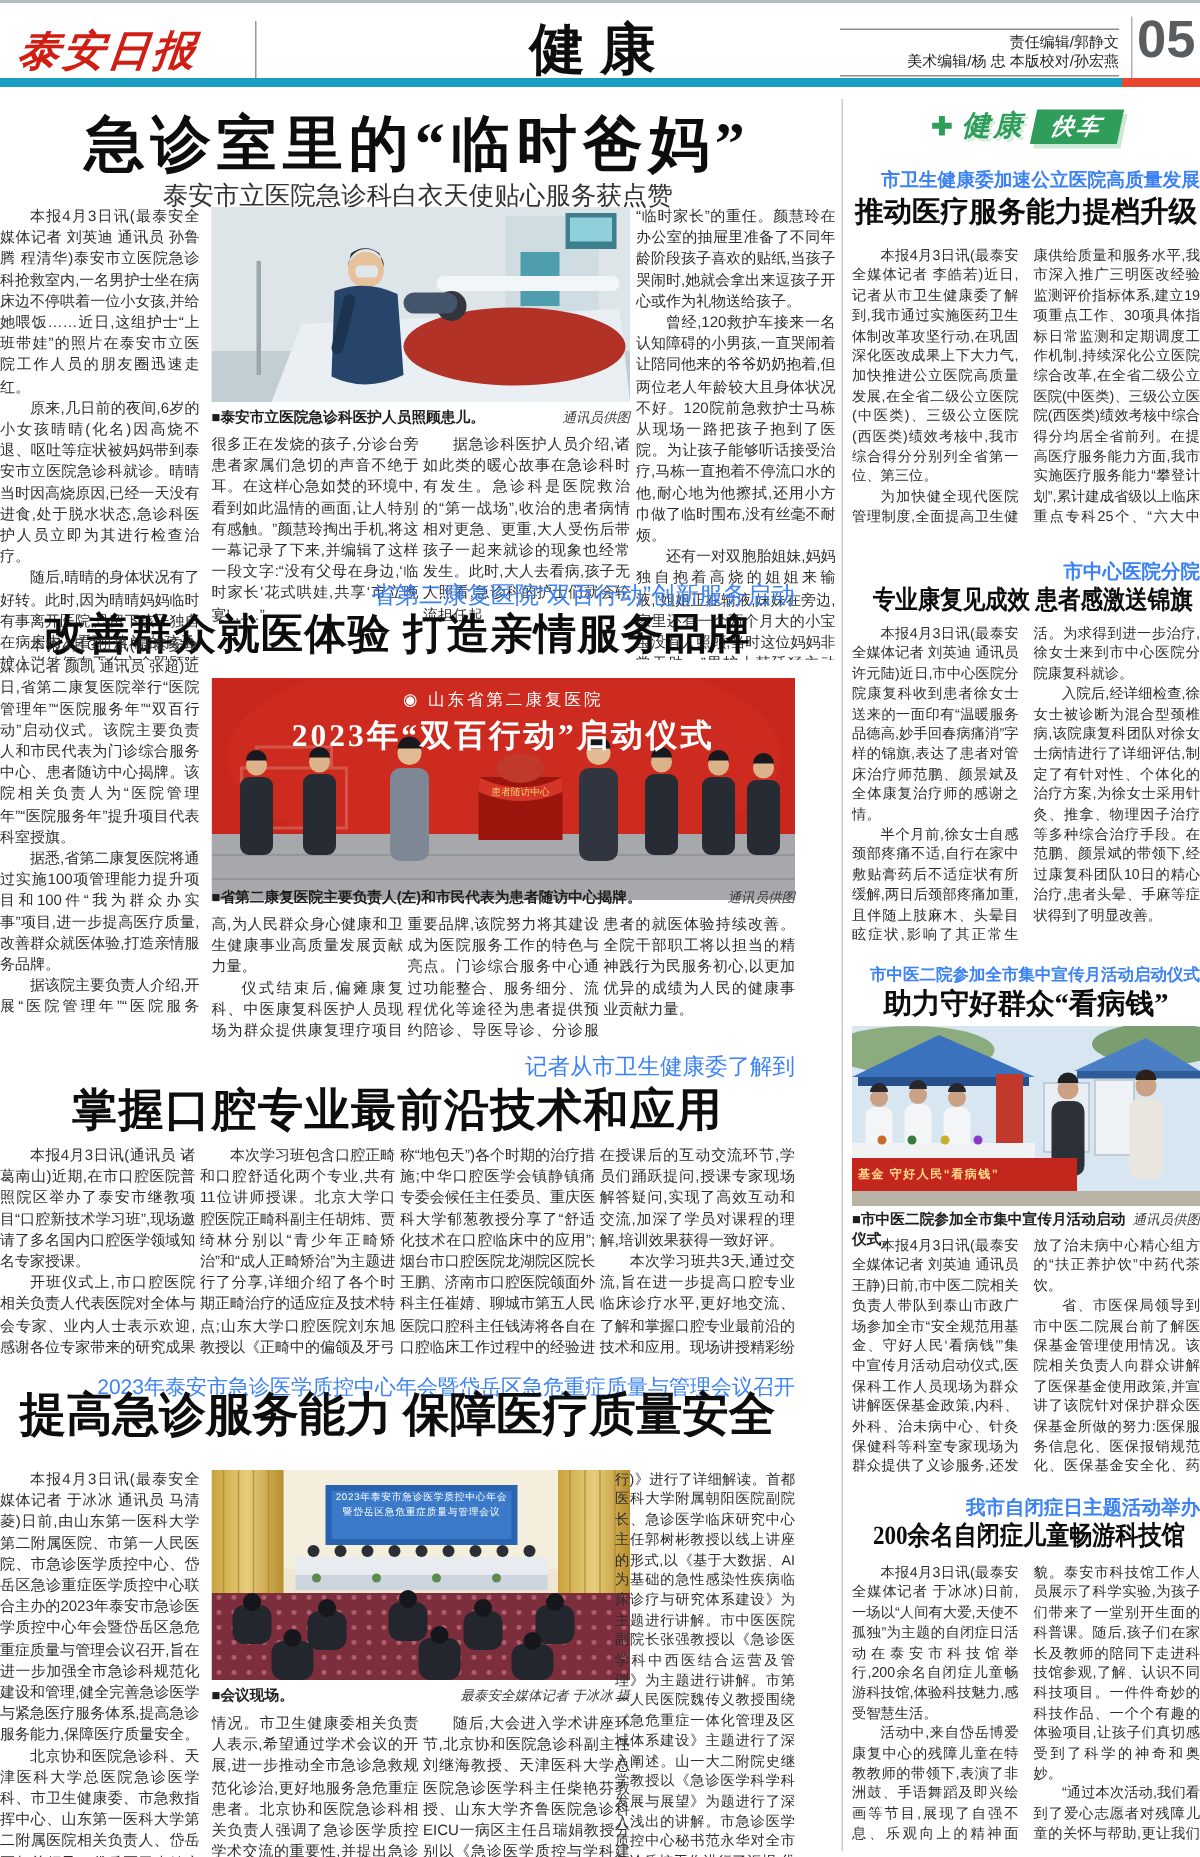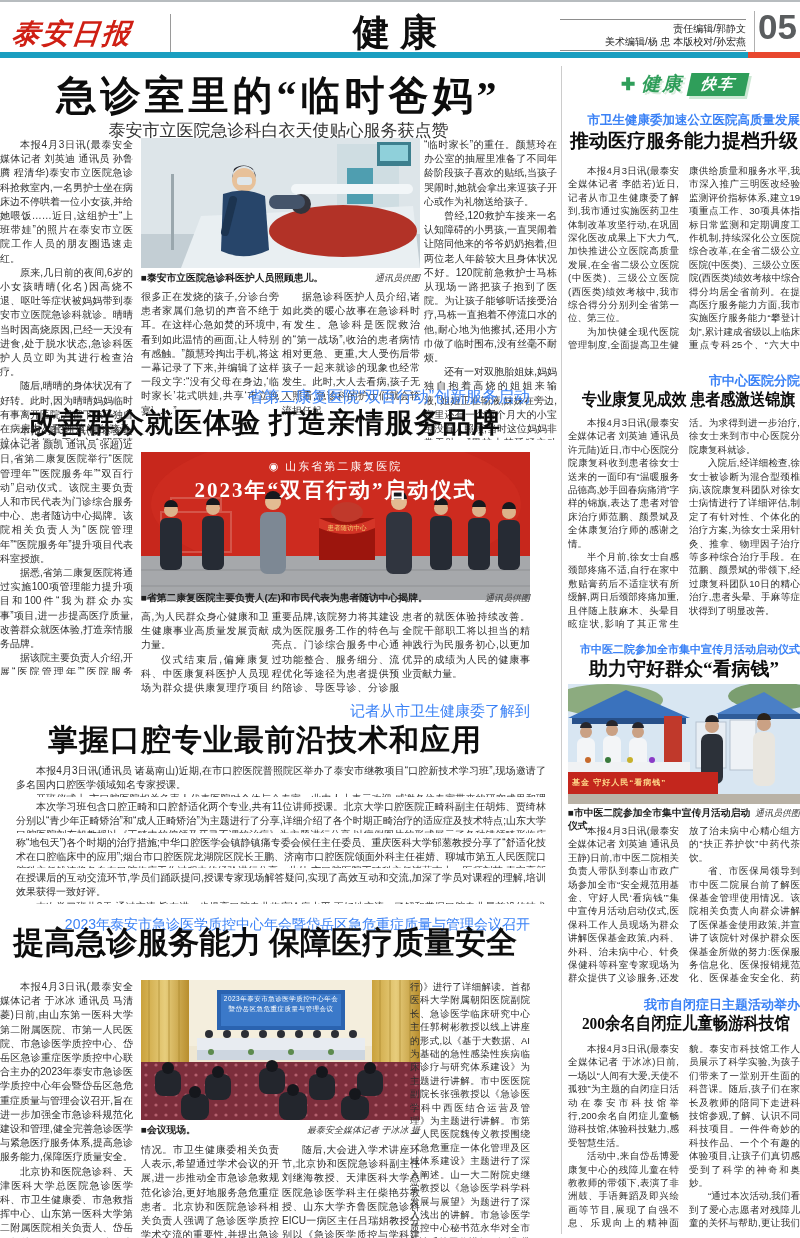--- a/index.html
+++ b/index.html
@@ -263,21 +263,21 @@
     <div class="bt nofirst">
         <p>重要品牌,该院努力将其建设成为医院服务工作的特色与亮点。门诊综合服务中心通过功能整合、服务细分、流程优化等途径为患者提供预约陪诊、导医导诊、分诊服务、投诉建议、医保咨询、健康宣教、印章服务等多项利民服务措施,当场解决患者的常见问题,为</p>
       </div>
     <div class="bt nofirst">
         <p>患者的就医体验持续改善。全院干部职工将以担当的精神践行为民服务初心,以更加优异的成绩为人民的健康事业贡献力量。</p>
       </div>
   </div>
 
   <div class="abs kick" style="left:0;top:702px;width:530px;font-size:15px;font-weight:normal;">记者从市卫生健康委了解到</div>
   <div class="abs hl" style="left:0;top:720px;width:530px;font-size:30px;letter-spacing:1px;">掌握口腔专业最前沿技术和应用</div>
-  <div class="abs flexcols" style="left:16px;top:764px;width:530px;height:140px;flex-direction:column;">
+  <div class="abs flexcols" style="left:0;top:764px;width:530px;height:140px;">
     <div class="bt">
         <p>本报4月3日讯(通讯员 诸葛南山)近期,在市口腔医院普照院区举办了泰安市继教项目“口腔新技术学习班”,现场邀请了多名国内口腔医学领域知名专家授课。</p>
         <p>开班仪式上,市口腔医院相关负责人代表医院对全体与会专家、业内人士表示欢迎,感谢各位专家带来的研究成果和理论,为泰安市口腔领域从业者提供了良好的互相交流的平台,同时,对口腔医学的整体发展起到了助力推进作用。</p>
       </div>
     <div class="bt">
         <p>本次学习班包含口腔正畸和口腔舒适化两个专业,共有11位讲师授课。北京大学口腔医院正畸科副主任胡炜、贾绮林分别以“青少年正畸矫治”和“成人正畸矫治”为主题进行了分享,详细介绍了各个时期正畸治疗的适应症及技术特点;山东大学口腔医院刘东旭教授以《正畸中的偏颌及牙弓不调的治疗》为主题进行分享,以病例图片的形式展示了各种错颌畸形临床治疗策略;来自锦州医科大学的黄克强教授详细讲述了Ⅲ类错颌(俗</p>
       </div>
     <div class="bt nofirst">
         <p>称“地包天”)各个时期的治疗措施;中华口腔医学会镇静镇痛专委会候任主任委员、重庆医科大学郁葱教授分享了“舒适化技术在口腔临床中的应用”;烟台市口腔医院龙湖院区院长王鹏、济南市口腔医院颌面外科主任崔婧、聊城市第五人民医院口腔科主任钱涛将各自在口腔临床工作过程中的经验进行分享。此外,市口腔医院正畸科主任诸葛南山、医师刘莹,泰安高新区门诊部主任曹科钰也在会上作了病例汇报及临床治疗心得体会演讲。</p>
       </div>

